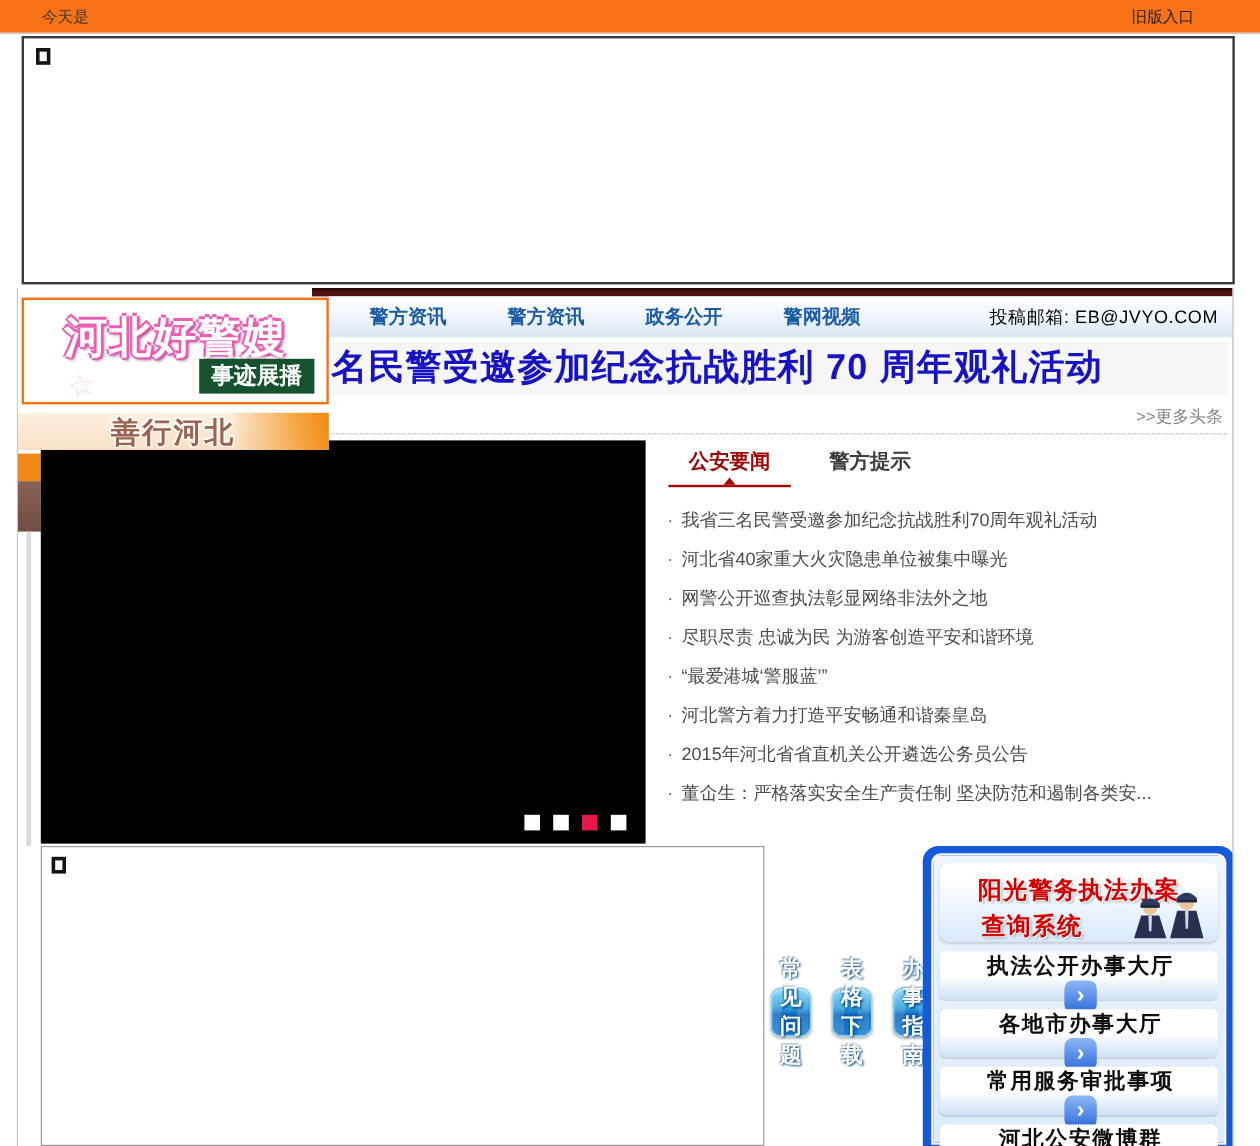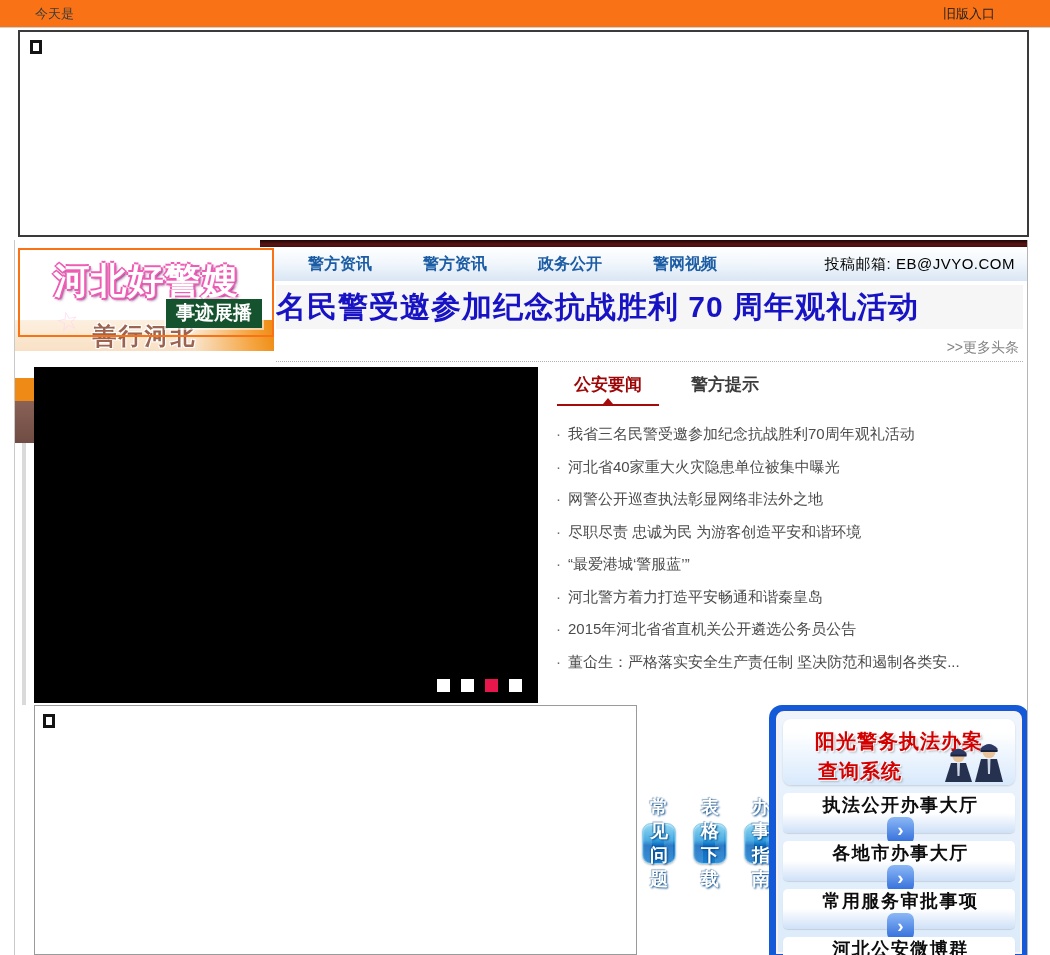--- a/index.html
+++ b/index.html
@@ -44,21 +44,21 @@
                  linear-gradient(118deg,#d33fb0 0%,#b02ea2 45%,#862a90 100%); }
   #hb-title { text-align:center; margin-top:7px; font-size:36px; font-weight:bold; color:#fff; letter-spacing:1px;
               text-shadow:-2px 0 #ef5cb4, 2px 0 #ef5cb4, 0 -2px #ef5cb4, 0 2px #ef5cb4, 2px 2px 3px #7c1d6e; }
   #hb-star { position:absolute; left:36px; bottom:-2px; font-size:26px; color:#ffd9ef; opacity:.9;
              transform:rotate(-12deg); }
   #hb-badge { position:absolute; right:10px; bottom:7px; background:#14532d; color:#fff;
               font-size:19px; font-weight:bold; padding:1px 10px 2px;
               box-shadow:0 0 0 2px rgba(255,255,255,.55); }
 
   
-  #sx-banner { position:absolute; left:0; top:80px; width:259px; height:31px; z-index:5; cursor:pointer;
+  #sx-banner { position:absolute; left:0; top:104px; width:259px; height:31px; z-index:5; cursor:pointer;
                background:
                  linear-gradient(258deg,#ee8a10 0%,#f5a43f 10%,rgba(250,228,202,0) 32%),
                  linear-gradient(180deg,#fdf0e0,#f8e0c4);
                display:flex; align-items:center; justify-content:center; }
   #sx-text { font-size:24px; font-weight:bold; color:#9b6450; letter-spacing:2px;
              text-shadow:1px 1px 0 #fff,-1px -1px 0 #fff,1px -1px 0 #fff,-1px 1px 0 #fff; }
 
   
   .strip-orange { position:absolute; left:0; top:138px; width:19px; height:23px; background:#f08a17; }
   .strip-brown  { position:absolute; left:0; top:161px; width:19px; height:42px;

